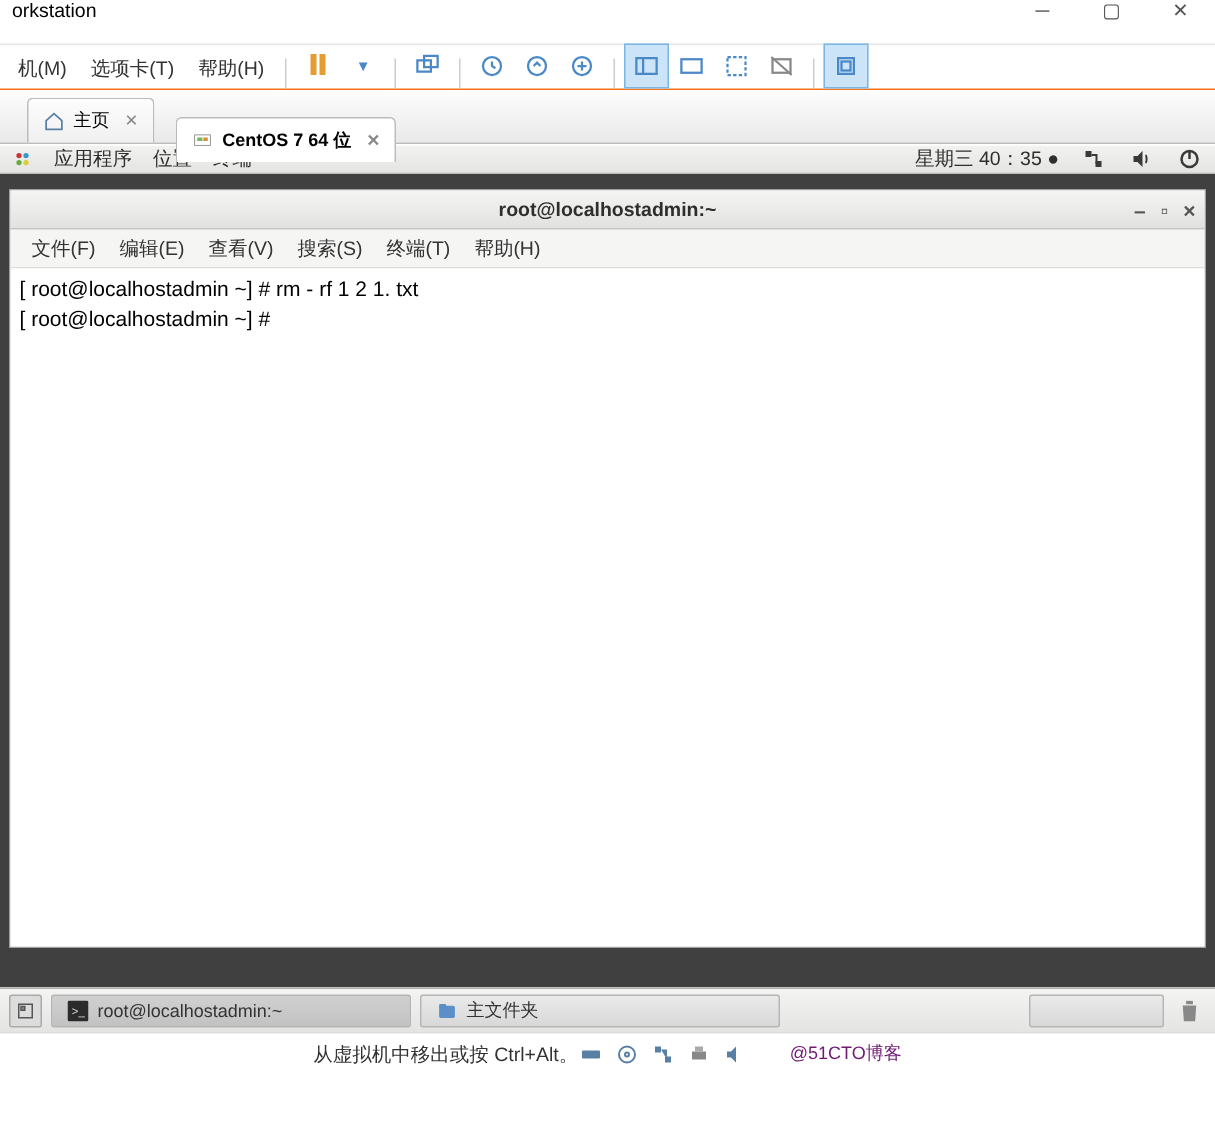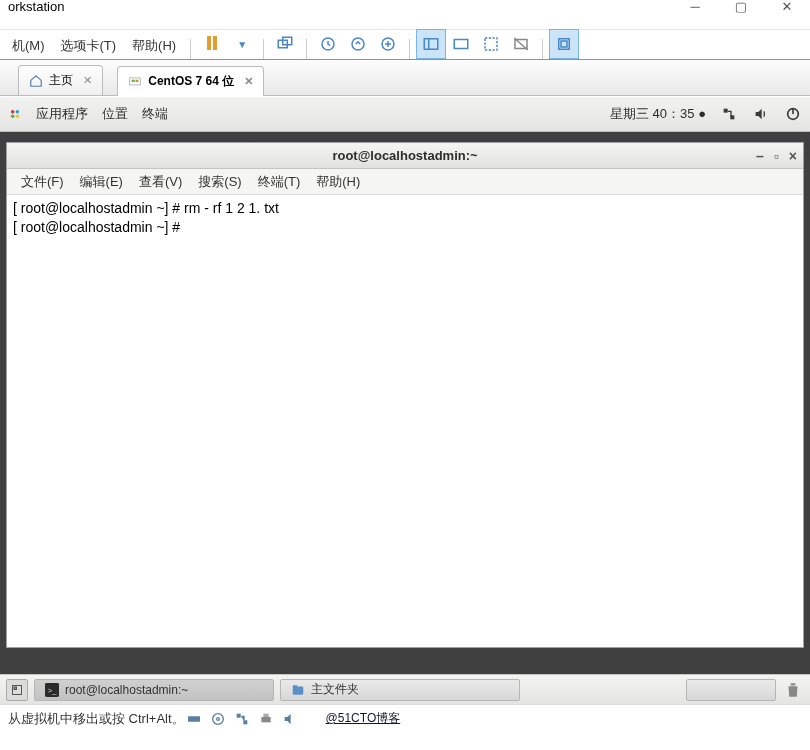--- a/index.html
+++ b/index.html
@@ -12,26 +12,26 @@
 
 .menubar { height: 30px; background: #fff; display: flex; align-items: flex-end; border-bottom: 1px solid #f97316; padding: 0 4px; }
 .menu-item { padding: 4px 8px; color: #333; cursor: pointer; }
 .toolbar-sep { width: 1px; height: 20px; background: #ccc; margin: 0 6px; }
 .tbtn { width: 30px; height: 30px; display: flex; align-items: center; justify-content: center; cursor: pointer; color: #4a88c7; }
 .tbtn.active { background: #cce4f7; border: 1px solid #7ab5e3; }
 .tbtn svg { width: 18px; height: 18px; }
 
 .tabbar { height: 36px; background: linear-gradient(#fdfdfd,#e9e9e9); display: flex; align-items: flex-end; padding: 4px 6px 0 18px; border-bottom: 1px solid #bcbcbc; }
 .tab { display: flex; align-items: center; gap: 6px; padding: 6px 10px; background: linear-gradient(#fdfdfd,#f0f0f0); border: 1px solid #bcbcbc; border-bottom: none; border-top-left-radius: 4px; border-top-right-radius: 4px; margin-right: 14px; cursor: pointer; font-size: 12px; }
-.tab.active { background: #fff; font-weight: bold; position: relative; top: 1px; }
+.tab.active { background: #fff; font-weight: bold; position: relative; top: 13px; }
 .tab .close { color: #888; font-size: 11px; margin-left: 4px; }
 .icon { display: inline-flex; align-items: center; justify-content: center; }
 
 
-.gnome-panel { height: 36px; background: linear-gradient(#f2f2f0,#e4e4e2); border-top: 1px solid #fff; border-bottom: 1px solid #bcbcbc; display: flex; align-items: center; padding: 0 8px; justify-content: space-between; color: #2e2e2e; font-size: 13px; }
+.gnome-panel { height: 20px; background: linear-gradient(#f2f2f0,#e4e4e2); border-top: 1px solid #fff; border-bottom: 1px solid #bcbcbc; display: flex; align-items: center; padding: 0 8px; justify-content: space-between; color: #2e2e2e; font-size: 13px; }
 .gnome-left, .gnome-right { display: flex; align-items: center; gap: 14px; }
 .gnome-menu { cursor: pointer; }
 .tray-icon { width: 18px; height: 18px; display: flex; align-items: center; justify-content: center; cursor: pointer; color: #3a3a3a; }
 
 
 .vm-area { background: #404040; height: 572px; position: relative; }
 .term-win { position: absolute; left: 6px; right: 6px; top: 10px; background: #fff; border: 1px solid #a0a0a0; }
 .term-title { height: 26px; background: linear-gradient(#f5f5f4,#e1e1df); display: flex; align-items: center; justify-content: center; position: relative; font-weight: bold; color: #2e2e2e; font-size: 13px; border-bottom: 1px solid #c5c5c5; }
 .term-title-controls { position: absolute; right: 6px; display: flex; gap: 10px; font-size: 14px; color: #555; }
 .term-title-controls span { cursor: pointer; }
@@ -39,24 +39,24 @@
 .term-menubar span { padding: 2px 6px; cursor: pointer; }
 .term-body { background: #fff; color: #000; font-family: "DejaVu Sans Mono","Consolas",monospace; font-size: 14px; padding: 4px 6px; height: 452px; white-space: pre; line-height: 1.35; }
 
 
 .gnome-bottom { position: absolute; bottom: 0; left: 0; right: 0; height: 30px; background: linear-gradient(#f4f4f2,#e4e4e2); border-top: 1px solid #c5c5c5; display: flex; align-items: center; padding: 0 6px; gap: 6px; }
 .task-btn { display: flex; align-items: center; gap: 6px; height: 22px; padding: 0 10px; border: 1px solid #b5b5b5; background: linear-gradient(#eaeaea,#d8d8d8); border-radius: 2px; font-size: 12px; cursor: pointer; color: #333; }
 .task-btn.active { background: linear-gradient(#d0d0d0,#c2c2c2); }
 .workspace-sw { width: 22px; height: 22px; border: 1px solid #aaa; background: #dcdcdc; display: flex; align-items: center; justify-content: center; cursor: pointer; border-radius: 2px; }
 
 
-.status { height: 28px; display: flex; align-items: center; justify-content: flex-start; padding: 0 8px; color: #333; border-top: 1px solid #ddd; background: #fff; font-size: 13px; }
+.status { height: 28px; display: flex; align-items: center; justify-content: center; padding: 0 8px; color: #333; border-top: 1px solid #ddd; background: #fff; font-size: 13px; }
 .tray { display: flex; align-items: center; gap: 6px; }
 .tray .ico { width: 18px; height: 18px; display: flex; align-items: center; justify-content: center; color: #5a7fa5; }
-.watermark { color: #0f172a; margin-left: 21px; font-size: 12px; text-decoration: underline; }
+.watermark { color: #701a75; margin-left: 21px; font-size: 12px; }
 
 .pause-icon span { display:inline-block; width:4px; height:14px; background:#e69c2e; margin:0 1px; }
 .dropdown-tri { color:#4a88c7; font-size:10px; }
 </style>
 </head>
 <body>
 
 <div class="win-titlebar">
   <span>orkstation</span>
   <div class="win-controls">

